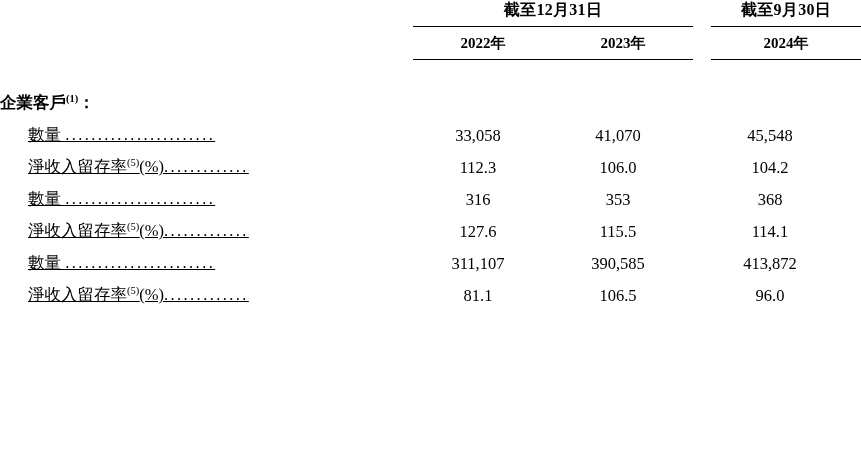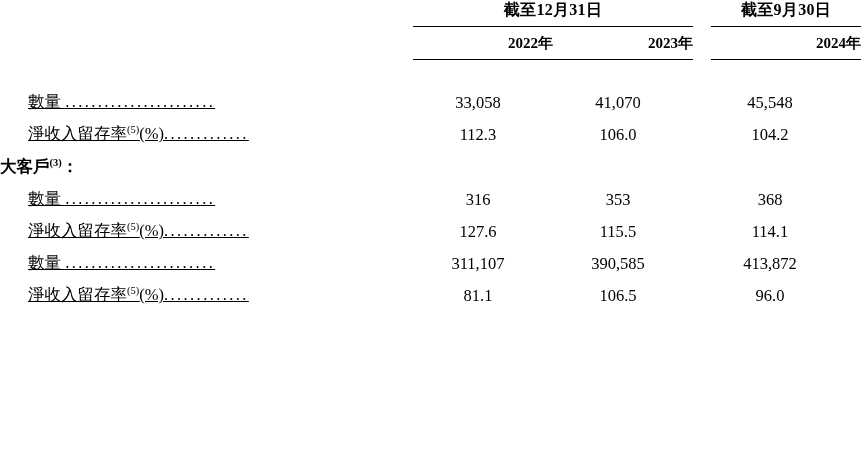--- a/index.html
+++ b/index.html
@@ -44,21 +44,21 @@
     padding-bottom: 5px;
     letter-spacing: 0.3px;
   }
   .rule {
     height: 0;
     border-bottom: 1.2px solid #000;
   }
   .rule-cell { padding: 0; height: 1px; }
 
   .hdr-year {
-    text-align: right;
+    text-align: center;
     font-weight: bold;
     font-size: 15px;
     padding-top: 7px;
     padding-bottom: 6px;
   }
 
   .spacer-row td { height: 26px; }
 
   .grp-label {
     font-weight: bold;
@@ -148,38 +148,38 @@
         <td class="rule-cell">
             <div class="rule"></div>
           </td>
       </tr>
 
       <tr class="spacer-row">
         <td colspan="5"></td>
       </tr>
 
       <tr>
+        <td class="grp-label" colspan="5"><span>企業客戶</span><sup>(1)</sup><span class="colon">：</span></td>
+      </tr>
+      <tr>
         <td class="row-label"><span>數量</span> <span class="leader">.......................</span></td>
         <td class="num">33,058</td>
         <td class="num">41,070</td>
         <td></td>
         <td class="num last">45,548</td>
       </tr>
       <tr>
         <td class="row-label"><span>淨收入留存率</span><sup>(5)</sup><span class="pct">(%)</span><span class="leader">.............</span></td>
         <td class="num">112.3</td>
         <td class="num">106.0</td>
         <td></td>
         <td class="num last">104.2</td>
       </tr>
 
       <tr>
-        <td class="grp-label" colspan="5"><span>大客戶</span><sup>(3)</sup><span class="colon">：</span></td>
-      </tr>
-      <tr>
         <td class="row-label"><span>數量</span> <span class="leader">.......................</span></td>
         <td class="num">316</td>
         <td class="num">353</td>
         <td></td>
         <td class="num last">368</td>
       </tr>
       <tr>
         <td class="row-label"><span>淨收入留存率</span><sup>(5)</sup><span class="pct">(%)</span><span class="leader">.............</span></td>
         <td class="num">127.6</td>
         <td class="num">115.5</td>

